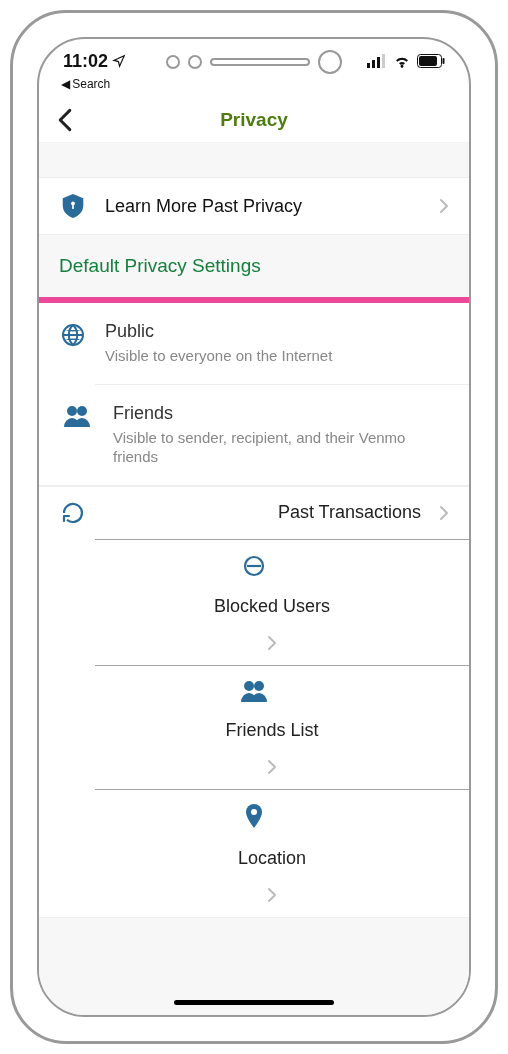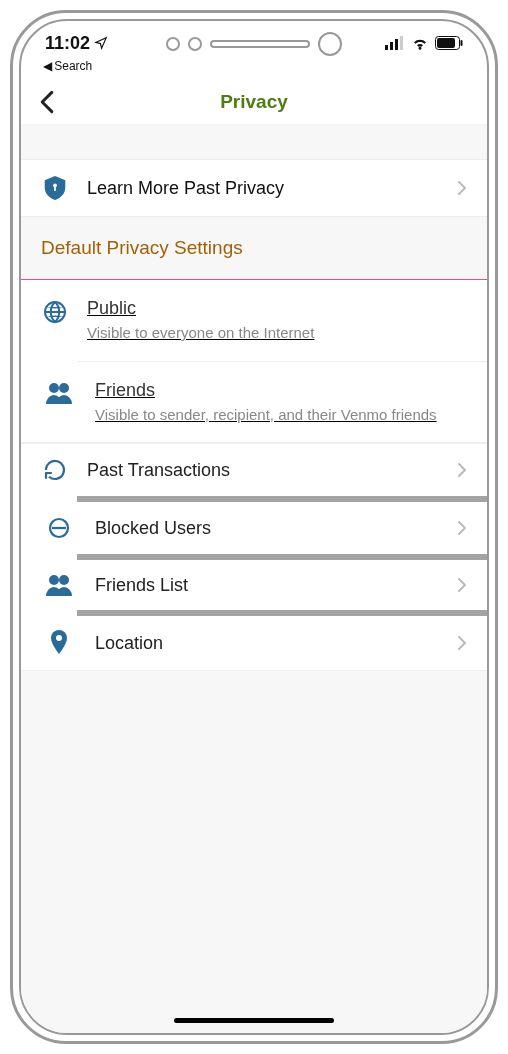--- a/index.html
+++ b/index.html
@@ -8,21 +8,21 @@
     font-family: -apple-system, Helvetica, Arial, sans-serif;
     display: flex;
     justify-content: center;
     padding: 10px;
   }
   .device {
     width: 488px;
     height: 1034px;
     border: 3px solid #999;
     border-radius: 56px;
-    padding: 6px;
+    padding: 24px;
     background: #fff;
     position: relative;
   }
   .device-inner {
     width: 100%;
     height: 100%;
     border: 2px solid #999;
     border-radius: 48px;
     overflow: hidden;
     background: #fff;
@@ -88,24 +88,24 @@
     gap: 18px;
   }
   .row .icon { width: 28px; display:flex; justify-content:center; color:#2b6b9a; }
   .row .label { flex:1; font-size:18px; color:#111;}
   .chev { color:#aaa; font-size:20px;}
 
   .section-header {
     padding: 20px 20px 14px 20px;
     background:#f7f7f7;
   }
-  .section-title { font-size:19px; color:#a16207; margin-bottom:6px;}
+  .section-title { font-size:19px; color:#15803d; margin-bottom:6px;}
   .section-desc { font-size:15px; color:#888; line-height:1.35;}
 
-  .option-group { background:#fff; border-top:1px solid #ec4899; border-bottom:1px solid #eee;text-decoration:underline;}
+  .option-group { background:#fff; border-top:6px solid #ec4899; border-bottom:1px solid #eee;}
   .option {
     display:flex;
     padding: 18px 20px 18px 20px;
     gap: 18px;
     align-items:flex-start;
     position: relative;
   }
   .option + .option { border-top: 1px solid #eee; margin-left: 56px; padding-left:0;justify-content:flex-end; }
   .option + .option .icon { margin-left:-56px; padding-left:20px; width:56px; box-sizing:border-box;}
   .option .icon { width:28px; color:#2b6b9a; display:flex; justify-content:center; padding-top:2px;}
@@ -126,24 +126,24 @@
     padding: 18px 20px 12px 20px;
     font-size:18px; color:#333;
     background:#f7f7f7;
   }
   .more-group { background:#fff; border-top:1px solid #eee; border-bottom:1px solid #eee;}
   .more-row {
     display:flex; align-items:center;
     padding: 14px 20px 14px 20px;
     gap:18px;
   }
-  .more-row + .more-row { border-top:6px solid #a3a3a3; margin-left:56px; padding-left:0;}
+  .more-row + .more-row { border-top:1px solid #a3a3a3; margin-left:56px; padding-left:0;flex-direction:column;}
   .more-row + .more-row .icon { margin-left:-56px; padding-left:20px; width:56px; box-sizing:border-box;}
   .more-row .icon{ width:28px; color:#2b6b9a; display:flex; justify-content:center;}
-  .more-row .label{ flex:1; font-size:18px; color:#222;}
+  .more-row .label{ flex:1; font-size:18px; color:#222;text-align:right;}
 
   .home-indicator{
     position:absolute;
     bottom:10px; left:50%; transform:translateX(-50%);
     width:160px; height:5px; background:#000; border-radius:3px;
   }
 
   svg { display:block; }
 </style>
 </head>

